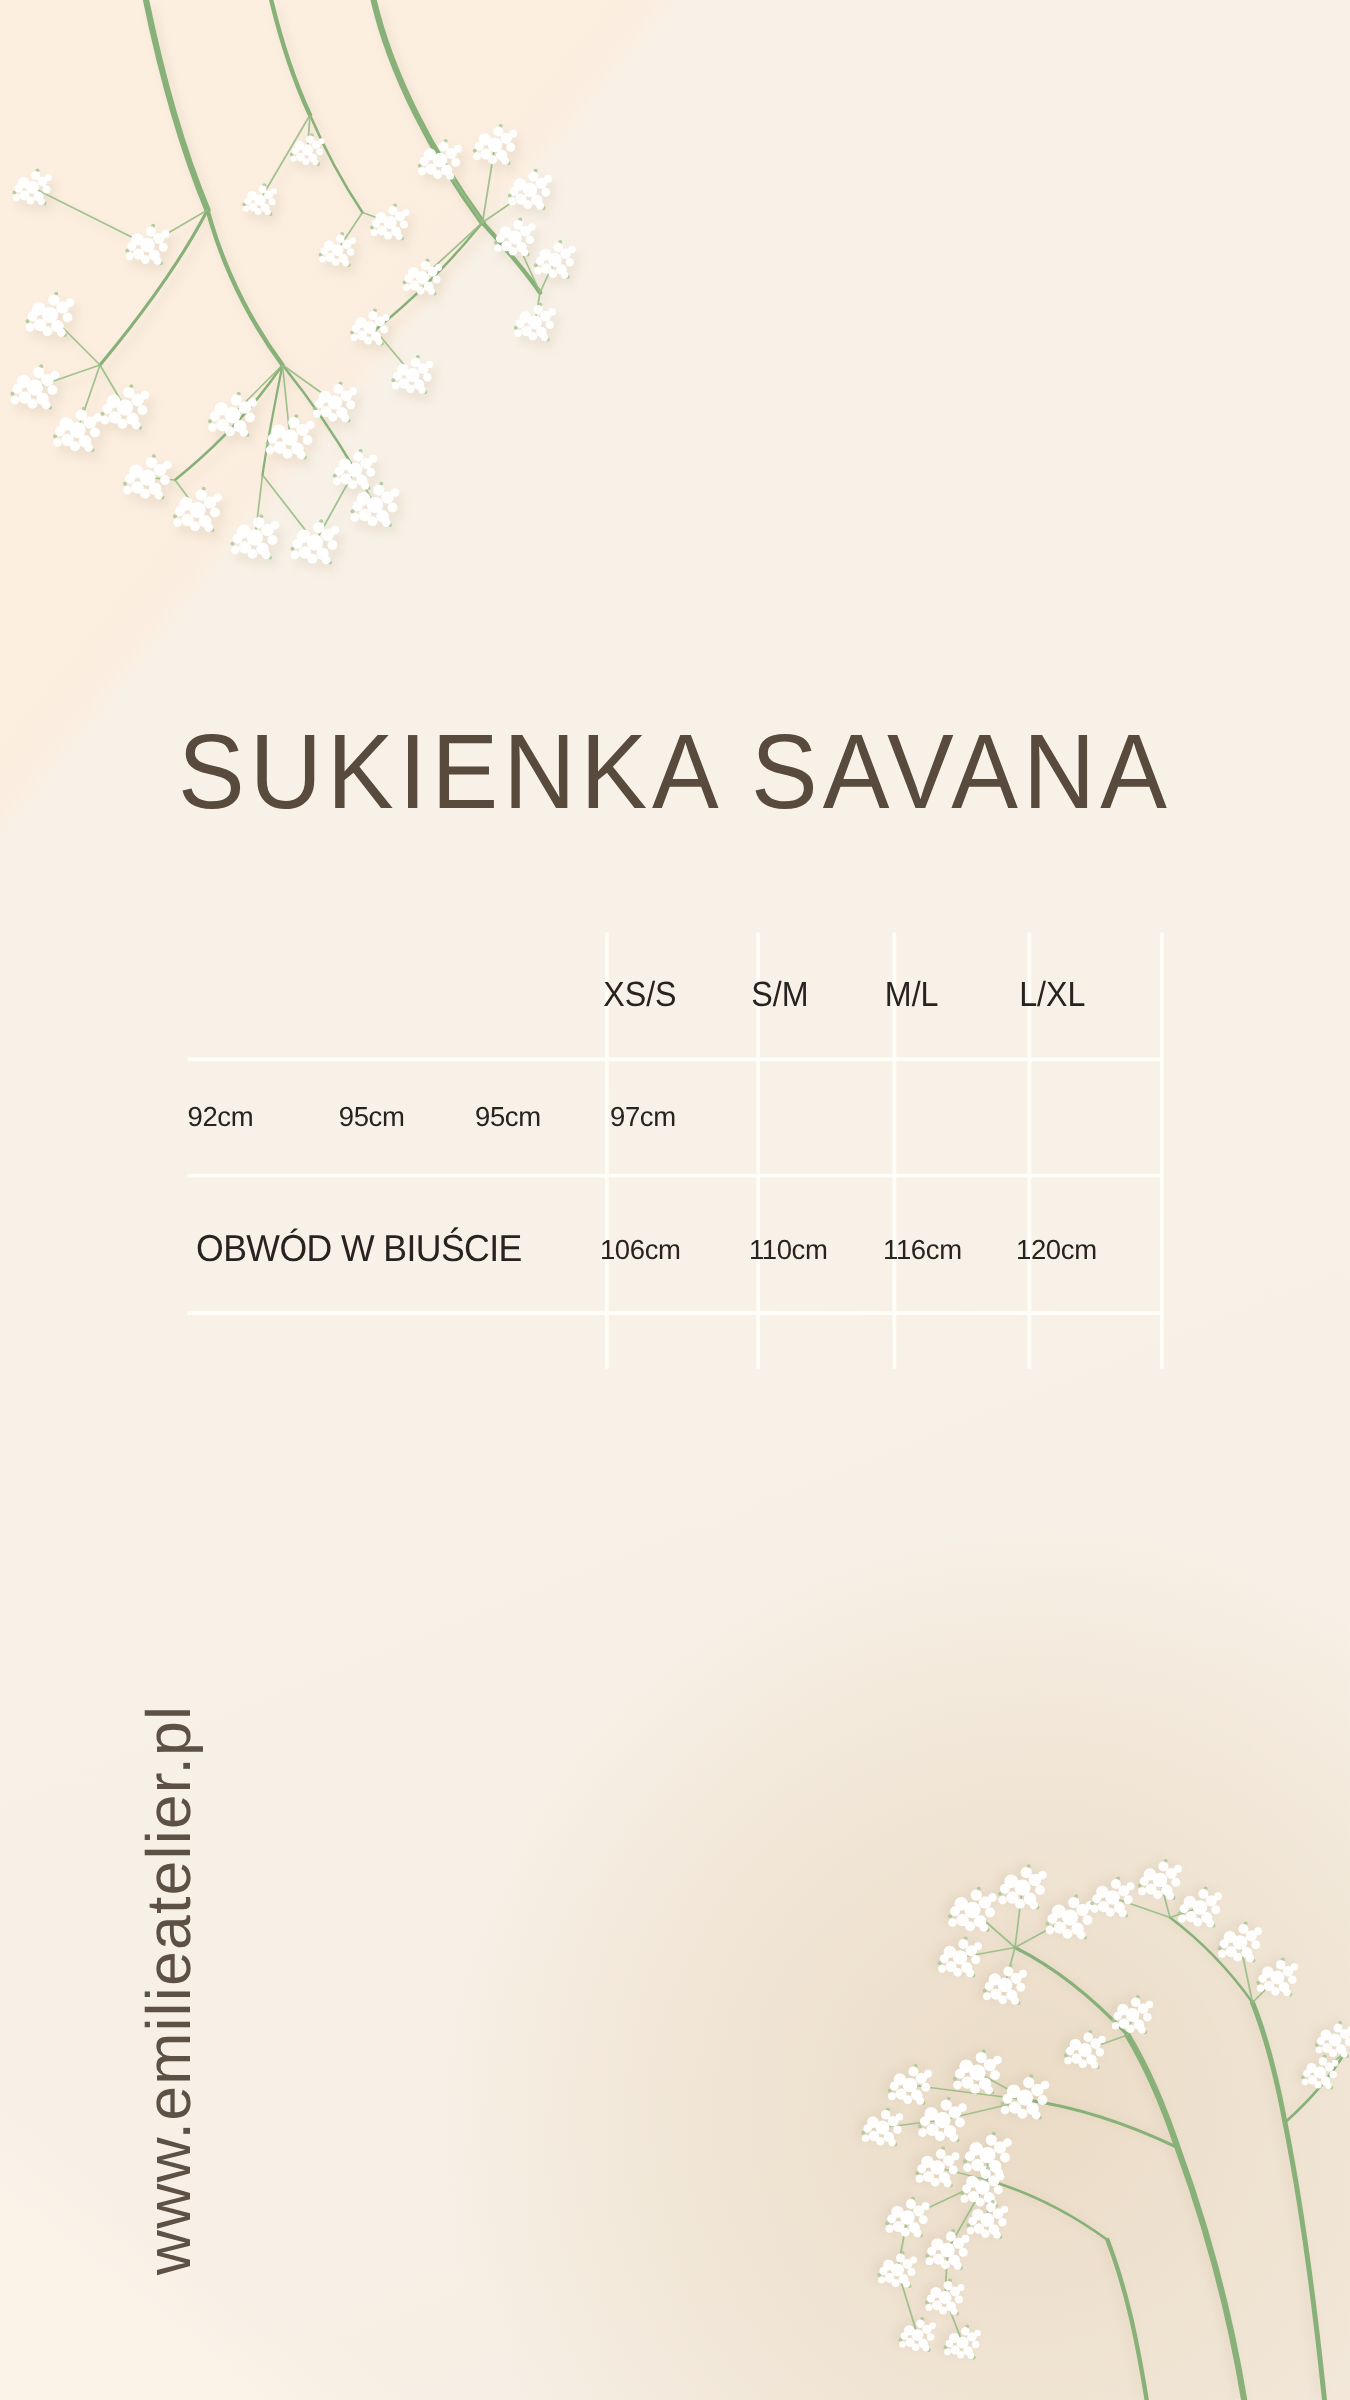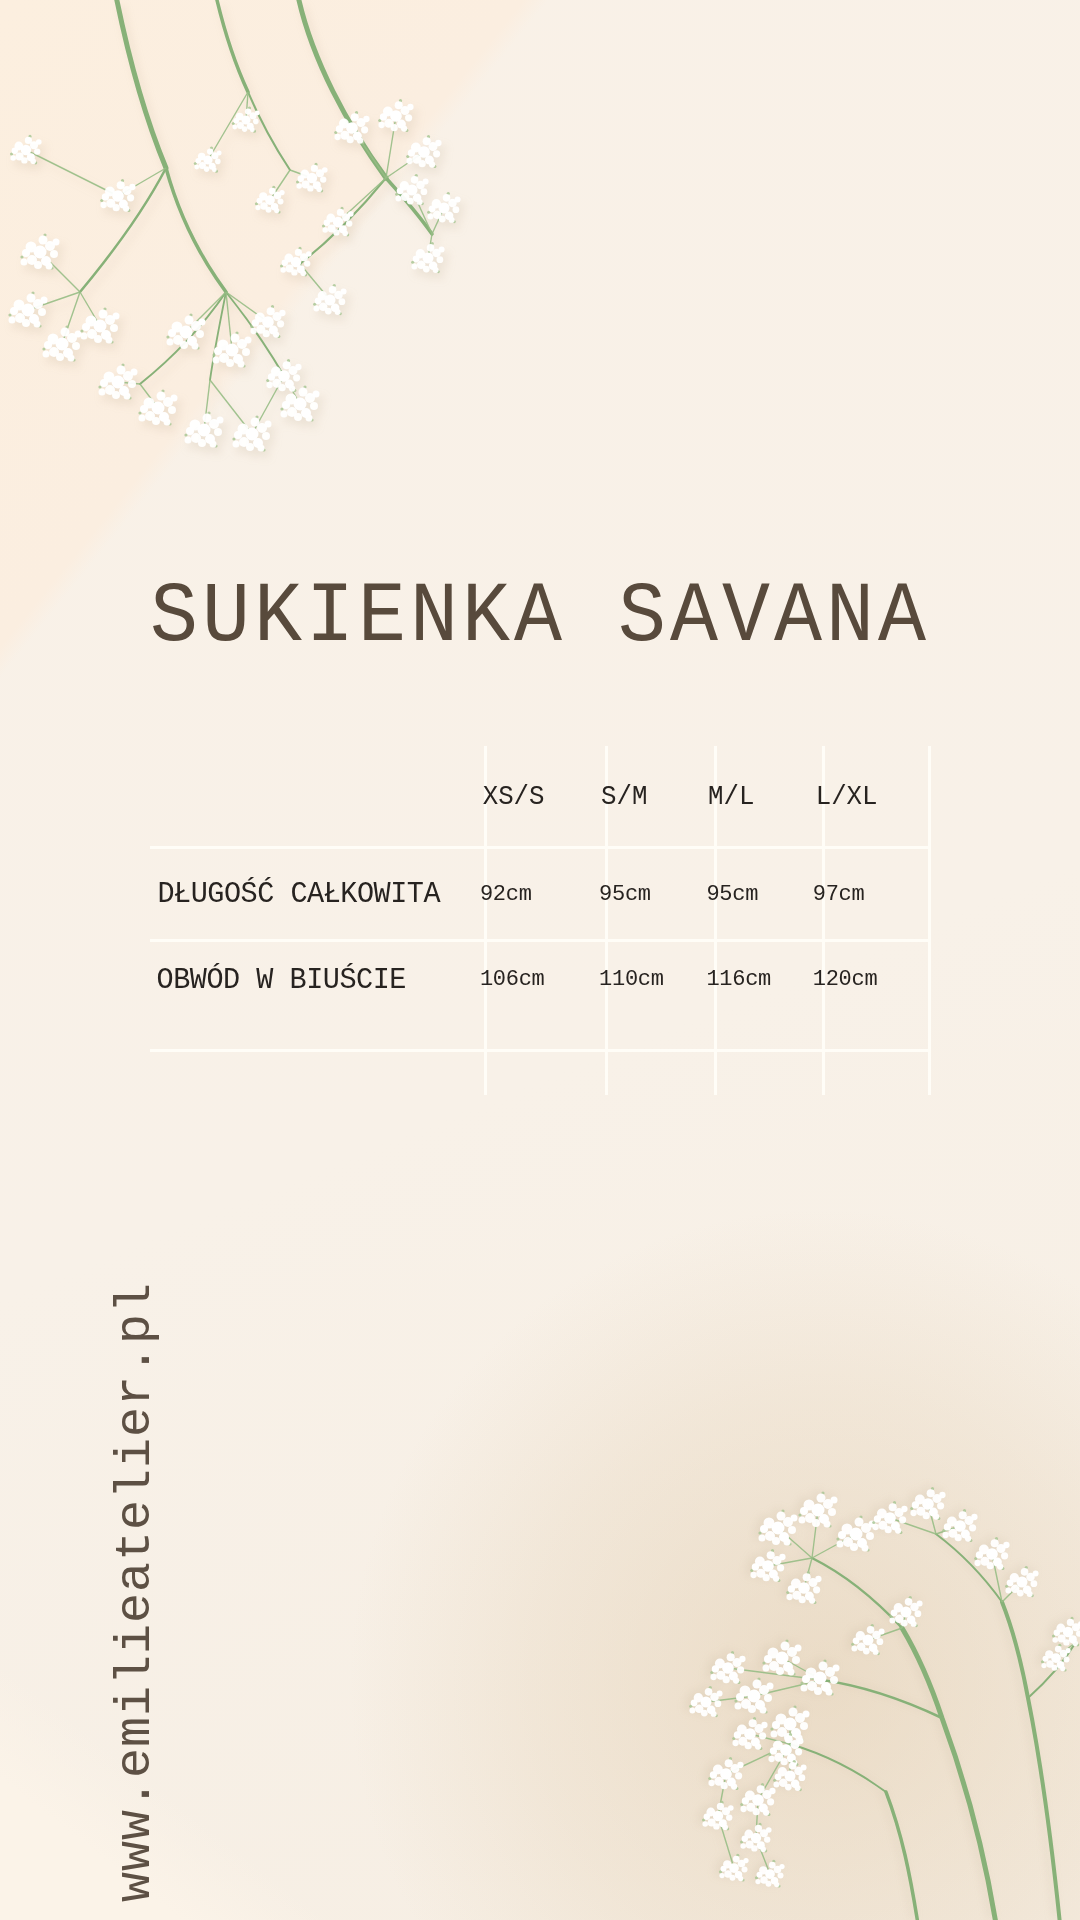--- a/index.html
+++ b/index.html
@@ -1,21 +1,21 @@
 <!DOCTYPE html>
 <html><head>
 <meta charset="utf-8">
 <style>
   html,body{margin:0;padding:0;background:#e8e4de;}
   .canvas{
     position:relative;
     width:1080px;height:1920px;
     overflow:hidden;
     background:linear-gradient(158deg,#f9f1e7 0%,#f8f1e8 55%,#f6eee3 100%);
-    font-family:Liberation Mono, monospace;
+    font-family:Liberation Sans, sans-serif;
   }
   
   .corner-tl{
     position:absolute;left:0;top:0;width:680px;height:700px;
     background:linear-gradient(129deg,#fcefdf 0%,#fbeee0 42%,rgba(251,238,224,0) 44%);
     pointer-events:none;
   }
   .corner-bl{
     position:absolute;left:0;bottom:0;width:440px;height:300px;
     background:linear-gradient(38deg,#fbf3e8 0%,#fbf3e8 22%,rgba(251,243,232,0) 40%);
@@ -44,21 +44,21 @@
   .hl{position:absolute;left:0;width:781px;height:3px;background:#fffdf7;}
   .trow{position:absolute;left:0;width:781px;display:flex;align-items:center;}
   .cell{display:flex;align-items:center;justify-content:flex-start;box-sizing:border-box;}
   .c0{width:335px;}
   .c1{width:121px;}
   .c2{width:109px;}
   .c3{width:108px;}
   .c4{width:120px;}
   .thead-row{top:0;height:100px;}
   .data-row-1{top:103px;height:90px;}
-  .data-row-2{top:180px;height:107px;}
+  .data-row-2{top:200px;height:107px;}
   .col-header{font-size:28px;color:#272320;letter-spacing:0px;transform:scaleX(.92);}
   .row-label{font-size:30px;color:#272320;letter-spacing:-.5px;transform:scaleX(.95);white-space:nowrap;}
   .value{font-size:22px;color:#272320;letter-spacing:-.3px;}
 
   .site{
     position:absolute;left:135px;top:1592px;
     transform:translate(-50%,-50%) rotate(-90deg);
     font-size:50px;font-weight:300;letter-spacing:1px;
     color:#5d5044;white-space:nowrap;
   }
@@ -1147,23 +1147,20 @@
         </div>
       <div class="cell c3">
           <span class="col-header">M/L</span>
         </div>
       <div class="cell c4">
           <span class="col-header">L/XL</span>
         </div>
     </div>
 
     <div class="trow data-row-1">
-      <div class="cell c0">
-          <span class="row-label">DŁUGOŚĆ CAŁKOWITA</span>
-        </div>
       <div class="cell c1">
           <span class="value">92cm</span>
         </div>
       <div class="cell c2">
           <span class="value">95cm</span>
         </div>
       <div class="cell c3">
           <span class="value">95cm</span>
         </div>
       <div class="cell c4">

